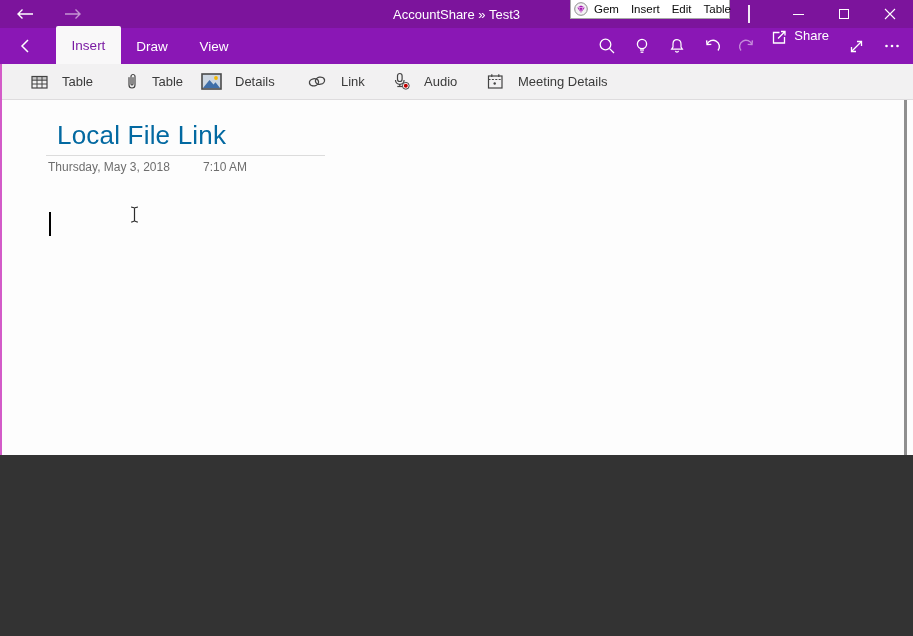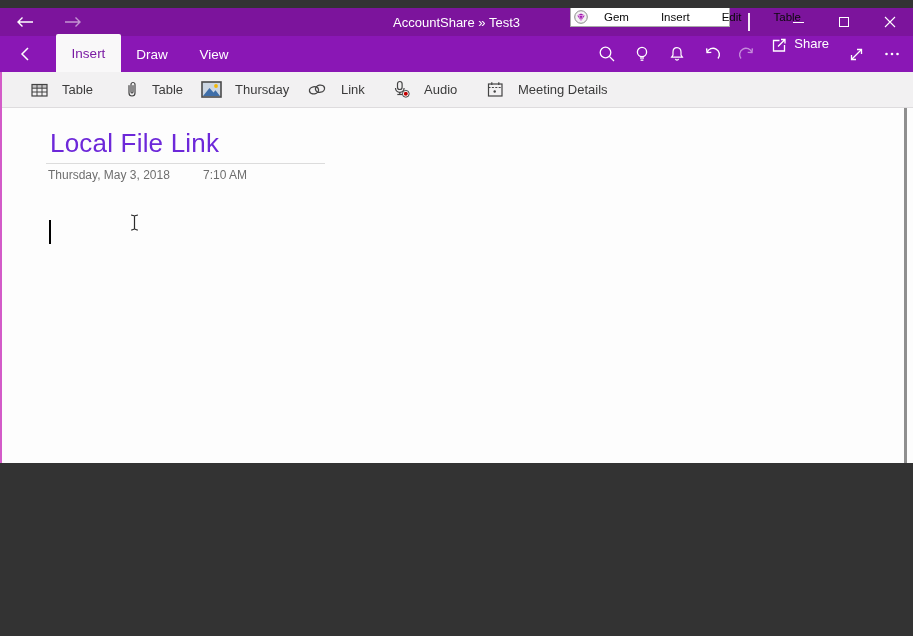--- a/index.html
+++ b/index.html
@@ -1,41 +1,41 @@
 <!DOCTYPE html>
 <html><head>
 <meta charset="utf-8">
 <style>
   * { margin:0; padding:0; box-sizing:border-box; }
   html,body { background:#333; }
   body { font-family:"Liberation Sans", sans-serif; }
   .window {
     position:relative; width:913px; height:455px; overflow:hidden;
-    background:#fdfdfd; margin:8px auto;
+    background:#fdfdfd; margin:0 auto;
   }
   
   .titlebar {
     position:absolute; left:0; top:0; width:913px; height:28px;
     background:#7c149c; color:#fff;
   }
   .nav-arrow { position:absolute; top:3px; width:22px; height:22px; display:flex; align-items:center; justify-content:center; cursor:default; }
   .nav-arrow.back { left:14px; }
   .nav-arrow.fwd { left:62px; opacity:.55; }
   .window-title {
     position:absolute; left:0; right:0; top:0; height:28px;
     display:flex; align-items:center; justify-content:center;
     font-size:13px; color:#fff; pointer-events:none;
   }
   
   .gem-menu {
     position:absolute; left:570px; top:0; height:19px; width:160px;
     background:#fff; border:1px solid #a9a9a9; border-top:none;
     display:flex; align-items:center; gap:0; padding-left:3px; z-index:5;
   }
-  .gem-menu .gem-item { font-size:11.5px; color:#0a0a0a; padding:0 16px; line-height:17px; }
+  .gem-menu .gem-item { font-size:11.5px; color:#0a0a0a; padding:0 6px; line-height:17px; }
   .gem-badge { width:14px; height:14px; flex:0 0 auto; }
   .titlebar-sep { position:absolute; left:748px; top:5px; width:2px; height:18px; background:rgba(255,255,255,.9); }
   .caption-buttons { position:absolute; right:0; top:0; height:28px; display:flex; }
   .caption-btn { width:46px; height:28px; display:flex; align-items:center; justify-content:center; color:#fff; }
   .min-glyph { display:block; width:11px; height:1px; background:#fff; }
   .max-glyph { display:block; width:10px; height:10px; border:1px solid #fff; }
   
   .navbar {
     position:absolute; left:0; top:28px; width:913px; height:36px;
     background:#8a17b5;
@@ -72,22 +72,22 @@
   }
   .ri-table   { left:30px; }
   .ri-file    { left:125px; }
   .ri-pictures{ left:201px; }
   .ri-link    { left:306px; }
   .ri-audio   { left:391px; }
   .ri-meeting { left:486px; }
   
   .content { position:absolute; left:0; top:100px; width:913px; height:536px; background:#fdfdfd; }
   .page-title {
-    position:absolute; left:50px; top:20px;
-    font-size:26px; font-weight:300; color:#6d28d9; letter-spacing:.2px;
+    position:absolute; left:57px; top:20px;
+    font-size:26px; font-weight:300; color:#0369a1; letter-spacing:.2px;
   }
   .title-divider { position:absolute; left:46px; top:55px; width:279px; height:1px; background:#dcdcdc; }
   .date-row { position:absolute; left:48px; top:60px; font-size:12px; color:#6e6e6e; }
   .date-text { position:absolute; left:0; top:0; white-space:nowrap; }
   .time-text { position:absolute; left:155px; top:0; white-space:nowrap; }
   .caret { position:absolute; left:49px; top:112px; width:1.5px; height:24px; background:#000; }
   .ibeam { position:absolute; left:128px; top:105px; }
   
   .v-scrollbar { position:absolute; left:904px; top:100px; width:2.5px; height:455px; background:#8f8f8f; }
   .h-scrollbar { position:absolute; left:12px; top:619px; width:881px; height:4.5px; background:#797979; }
@@ -227,21 +227,21 @@
           <path d="M4 5.5 V13 a3 3 0 0 0 6 0 V4.5 a2 2 0 0 0 -4 0 V12 a1 1 0 0 0 2 0 V5.5" stroke="#444" stroke-width="1.2" fill="none" stroke-linecap="round"></path>
         </svg>
       <span>Table</span>
     </div>
     <div class="ribbon-item ri-pictures">
       <svg width="21" height="17" viewBox="0 0 21 17">
           <rect x="1" y="1" width="19" height="15" fill="#ccd6e2" stroke="#4a4a4a" stroke-width="1.6"></rect>
           <polygon points="2,15 8.5,7 12.5,11.5 14.5,9.3 19,15" fill="#3f6ea8"></polygon>
           <circle cx="15" cy="5" r="1.9" fill="#f2b705"></circle>
         </svg>
-      <span>Thursday</span>
+      <span>Details</span>
     </div>
     <div class="ribbon-item ri-link">
       <svg width="22" height="15" viewBox="0 0 22 15">
           <ellipse cx="8" cy="8.3" rx="4.6" ry="3.6" stroke="#444" stroke-width="1.3" fill="none" transform="rotate(-12 8 8.3)"></ellipse>
           <ellipse cx="14" cy="6.7" rx="4.6" ry="3.6" stroke="#444" stroke-width="1.3" fill="none" transform="rotate(-12 14 6.7)"></ellipse>
         </svg>
       <span>Link</span>
     </div>
     <div class="ribbon-item ri-audio">
       <svg width="20" height="19" viewBox="0 0 20 19">

